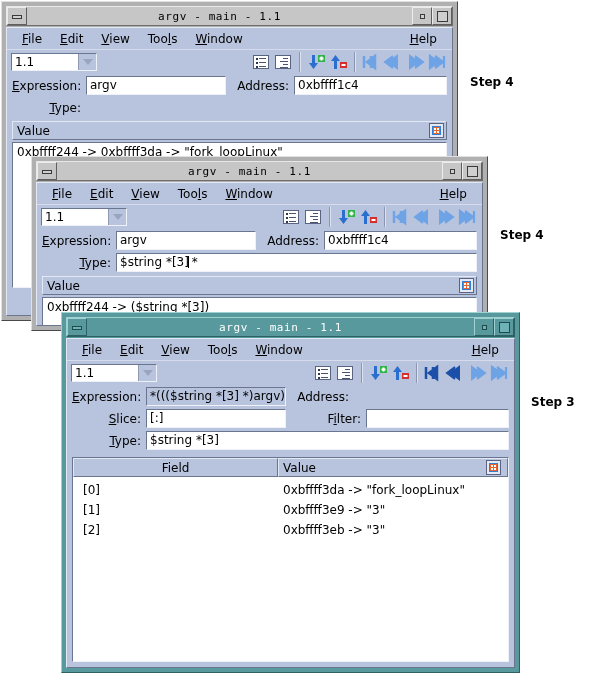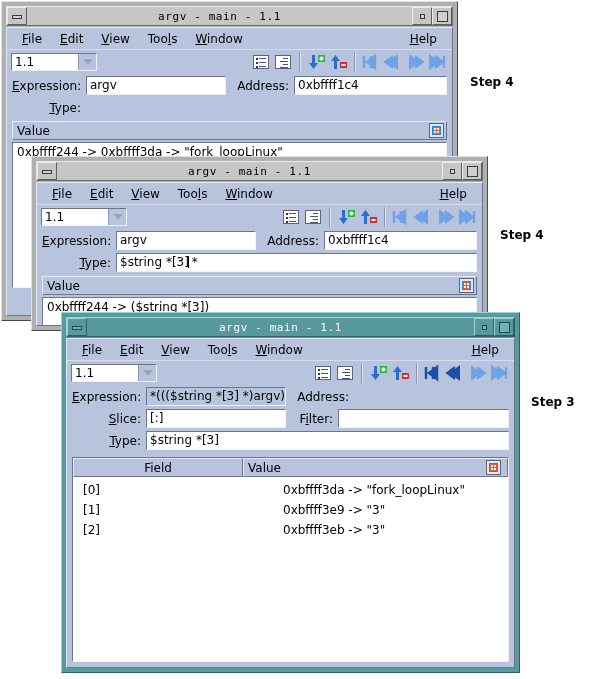--- a/index.html
+++ b/index.html
@@ -168,21 +168,21 @@
     border:1px solid; border-top-color:#6a7590; border-left-color:#6a7590;
     border-right-color:#eef1f8; border-bottom-color:#eef1f8;
   }
   .tbl-head { display:flex; height:19px; background:#b8c4de; }
   .th {
     font-size:12px; color:#000; display:flex; align-items:center;
     border:1px solid; border-top-color:#e2e8f4; border-left-color:#e2e8f4;
     border-right-color:#6a7590; border-bottom-color:#6a7590;
     padding:0 4px;
   }
-  .th.field { width:170px; justify-content:center; }
+  .th.field { width:205px; justify-content:center; }
   .th.value { flex:1 1 auto; }
   .tbl-rows { padding:3px 0 0 0; }
   .trow { display:flex; height:20px; font-size:12px; color:#000; align-items:center; }
   .tc-field { width:205px; padding-left:10px; }
   .tc-value { flex:1 1 auto; padding-left:5px;
     font-family:"DejaVu Sans","Liberation Sans",sans-serif; }
 
   
   .step {
     position:absolute; font-size:12px; font-weight:bold; color:#000;
@@ -491,21 +491,21 @@
 
       <div class="rows">
         <div class="row">
           <div class="lbl" style="width:74px"><u>E</u>xpression:</div>
           <div class="fld greyed" style="flex:0 0 140px">*((($string *[3] *)argv))</div>
           <div class="lbl" style="width:68px">Address:</div>
         </div>
         <div class="row">
           <div class="lbl" style="width:74px"><u>S</u>lice:</div>
           <div class="fld" style="flex:0 0 140px">[:]</div>
-          <div class="lbl" style="width:52px">F<u>i</u>lter:</div>
+          <div class="lbl" style="width:80px">F<u>i</u>lter:</div>
           <div class="fld"></div>
         </div>
         <div class="row">
           <div class="lbl" style="width:74px"><u>T</u>ype:</div>
           <div class="fld">$string *[3]</div>
         </div>
       </div>
 
       <div class="tbl-wrap">
         <div class="tbl-head">

